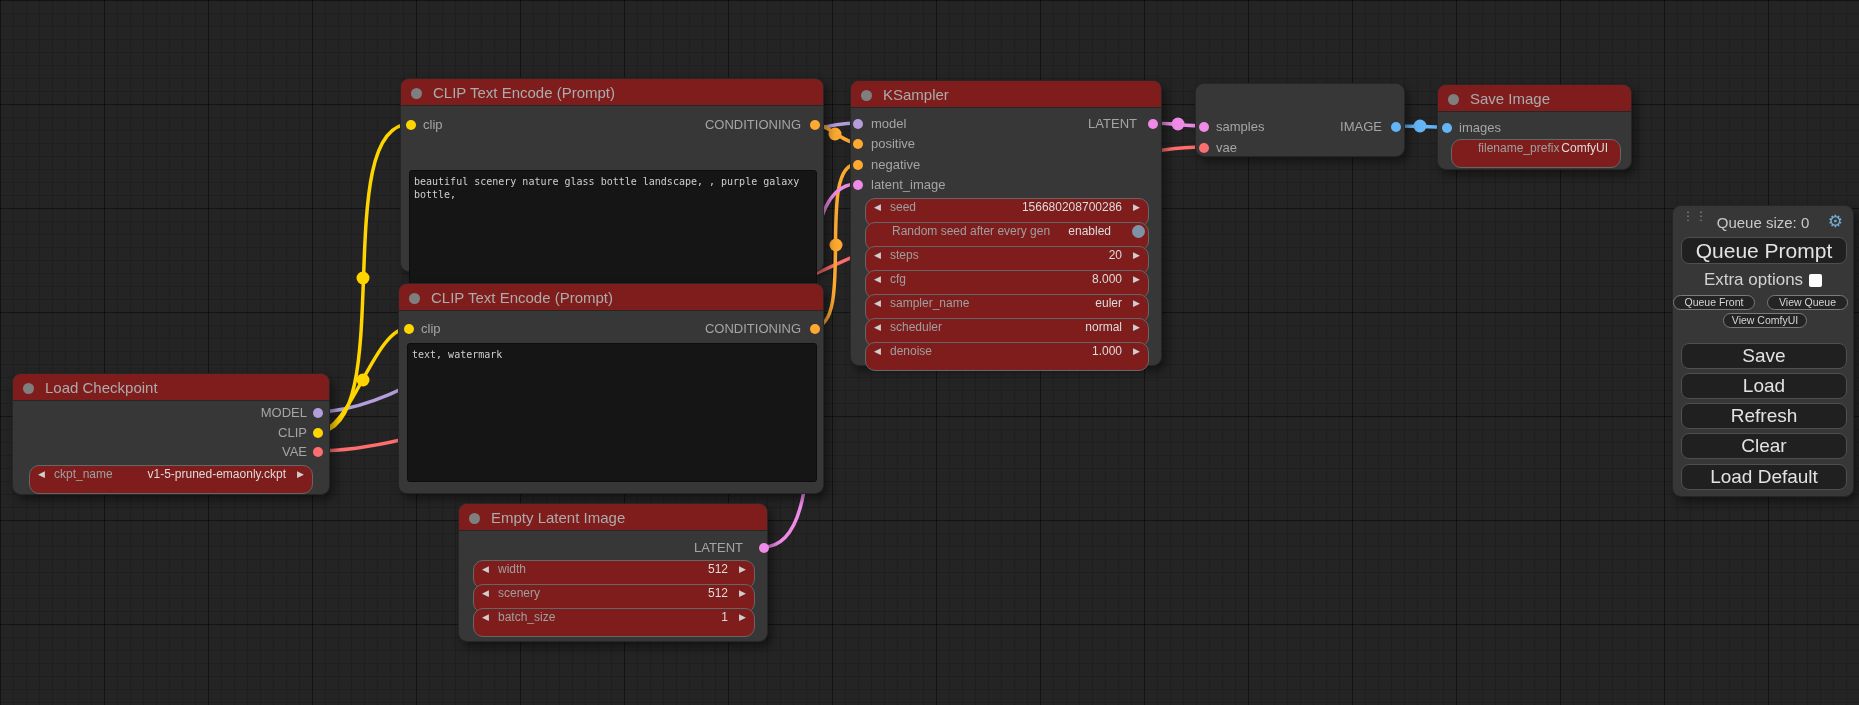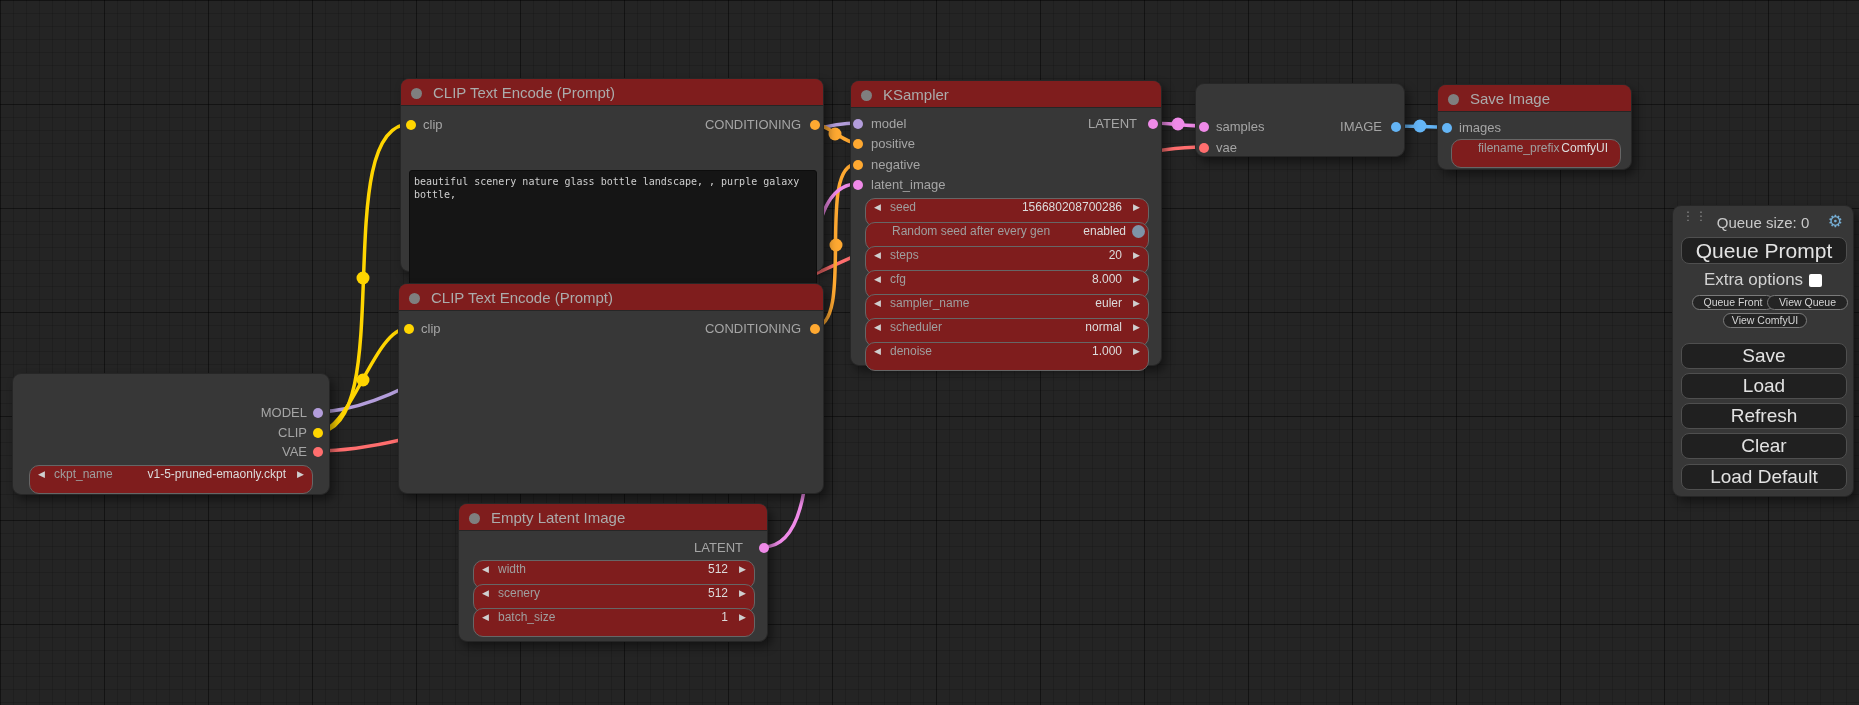--- a/index.html
+++ b/index.html
@@ -49,21 +49,21 @@
   .widget .arrow-left-icon, .widget .arrow-right-icon {
     position:absolute; top:0; color:#cfcfcf; font-size:9px; line-height:17px;
   }
   .widget .arrow-left-icon { left:8px; }
   .widget .arrow-right-icon { right:8px; }
   .widget .w-label { position:absolute; left:24px; top:0; }
   .widget .w-value { position:absolute; right:26px; top:0; color:#dcdcdc; }
   .widget.no-arrows .w-label { left:26px; }
   .widget.no-arrows .w-value { right:12px; }
   .toggle-knob { position:absolute; right:3px; top:2px; width:13px; height:13px; border-radius:50%; }
-  .widget.toggle .w-value { right:22px; }
+  .widget.toggle .w-value { right:37px; }
 
   
   #queue-panel {
     position:absolute; left:1672px; top:205px; width:182px; height:292px;
     background:#373737; border:1px solid #262626; border-radius:9px;
     box-shadow:4px 5px 10px rgba(0,0,0,0.45); color:#c9c9c9;
   }
   .qp-header { position:relative; height:30px; }
   .drag-handle-icon {
     position:absolute; left:9px; top:6px; color:#8a8a8a; font-size:12px;
@@ -105,20 +105,24 @@
 
   <circle cx="363" cy="278" r="6.5" style="fill: rgb(255, 213, 0);"></circle>
   <circle cx="363" cy="380" r="6.5" style="fill: rgb(255, 213, 0);"></circle>
   <circle cx="835" cy="134" r="6.5" style="fill: rgb(255, 169, 49);"></circle>
   <circle cx="836" cy="245" r="6.5" style="fill: rgb(255, 169, 49);"></circle>
   <circle cx="1178" cy="124" r="6.5" style="fill: rgb(239, 138, 232);"></circle>
   <circle cx="1420" cy="126" r="6.5" style="fill: rgb(100, 181, 246);"></circle>
 </svg>
 
 <div class="node" style="left:12px; top:373px; width:318px; height:122px;">
+  <div class="node-title">
+    <span class="title-dot" style="background: rgb(127, 127, 127);"></span>
+    <span>Load Checkpoint</span>
+  </div>
   <span class="slot-label out" style="right:22px; top:31px;">MODEL</span>
   <span class="slot-dot" style="left: 300px; top: 34px; background: rgb(179, 157, 219);"></span>
   <span class="slot-label out" style="right:22px; top:51px;">CLIP</span>
   <span class="slot-dot" style="left: 300px; top: 54px; background: rgb(255, 213, 0);"></span>
   <span class="slot-label out" style="right:22px; top:70px;">VAE</span>
   <span class="slot-dot" style="left: 300px; top: 73px; background: rgb(255, 110, 110);"></span>
   <div class="widget" style="left:16px; top:91px; width:284px;">
     <span class="arrow-left-icon">◀</span>
     <span class="w-label">ckpt_name</span>
     <span class="w-value">v1-5-pruned-emaonly.ckpt</span>
@@ -140,20 +144,21 @@
 
 <div class="node" style="left:398px; top:283px; width:426px; height:211px;">
   <div class="node-title">
     <span class="title-dot" style="background: rgb(127, 127, 127);"></span>
     <span>CLIP Text Encode (Prompt)</span>
   </div>
   <span class="slot-dot" style="left: 5px; top: 40px; background: rgb(255, 213, 0);"></span>
   <span class="slot-label" style="left:22px; top:37px;">clip</span>
   <span class="slot-label out" style="right:22px; top:37px;">CONDITIONING</span>
   <span class="slot-dot" style="left: 411px; top: 40px; background: rgb(255, 169, 49);"></span>
+  <div class="prompt-box" style="left:8px; top:59px; width:410px; height:139px;">text, watermark</div>
 </div>
 
 <div class="node" style="left:850px; top:80px; width:312px; height:286px;">
   <div class="node-title">
     <span class="title-dot" style="background: rgb(127, 127, 127);"></span>
     <span>KSampler</span>
   </div>
   <span class="slot-dot" style="left: 2px; top: 38px; background: rgb(179, 157, 219);"></span>
   <span class="slot-label" style="left:20px; top:35px;">model</span>
   <span class="slot-dot" style="left: 2px; top: 58px; background: rgb(255, 169, 49);"></span>
@@ -260,21 +265,21 @@
 <div id="queue-panel">
   <div class="qp-header">
     <span class="drag-handle-icon">⋮⋮</span>
     <span class="queue-size-label">Queue size: 0</span>
     <span class="gear-icon" style="color: rgb(118, 174, 212);">⚙</span>
   </div>
   <div class="qp-btn" id="queue-prompt-btn">Queue Prompt</div>
   <div class="extra-options-row">
     <span class="extra-options-label">Extra options</span><span class="extra-options-checkbox"></span>
   </div>
-  <div class="qp-small-btn" style="left:19px; top:89px; width:82px;">Queue Front</div>
+  <div class="qp-small-btn" style="left:0; top:89px; width:82px;">Queue Front</div>
   <div class="qp-small-btn" style="left:94px; top:89px; width:81px;">View Queue</div>
   <div class="qp-small-btn" style="left:50px; top:107px; width:84px;">View ComfyUI</div>
   <div class="qp-btn big" style="top:137px;">Save</div>
   <div class="qp-btn big" style="top:167px;">Load</div>
   <div class="qp-btn big" style="top:197px;">Refresh</div>
   <div class="qp-btn big" style="top:227px;">Clear</div>
   <div class="qp-btn big" style="top:258px;">Load Default</div>
 </div>
 
 </body></html>

